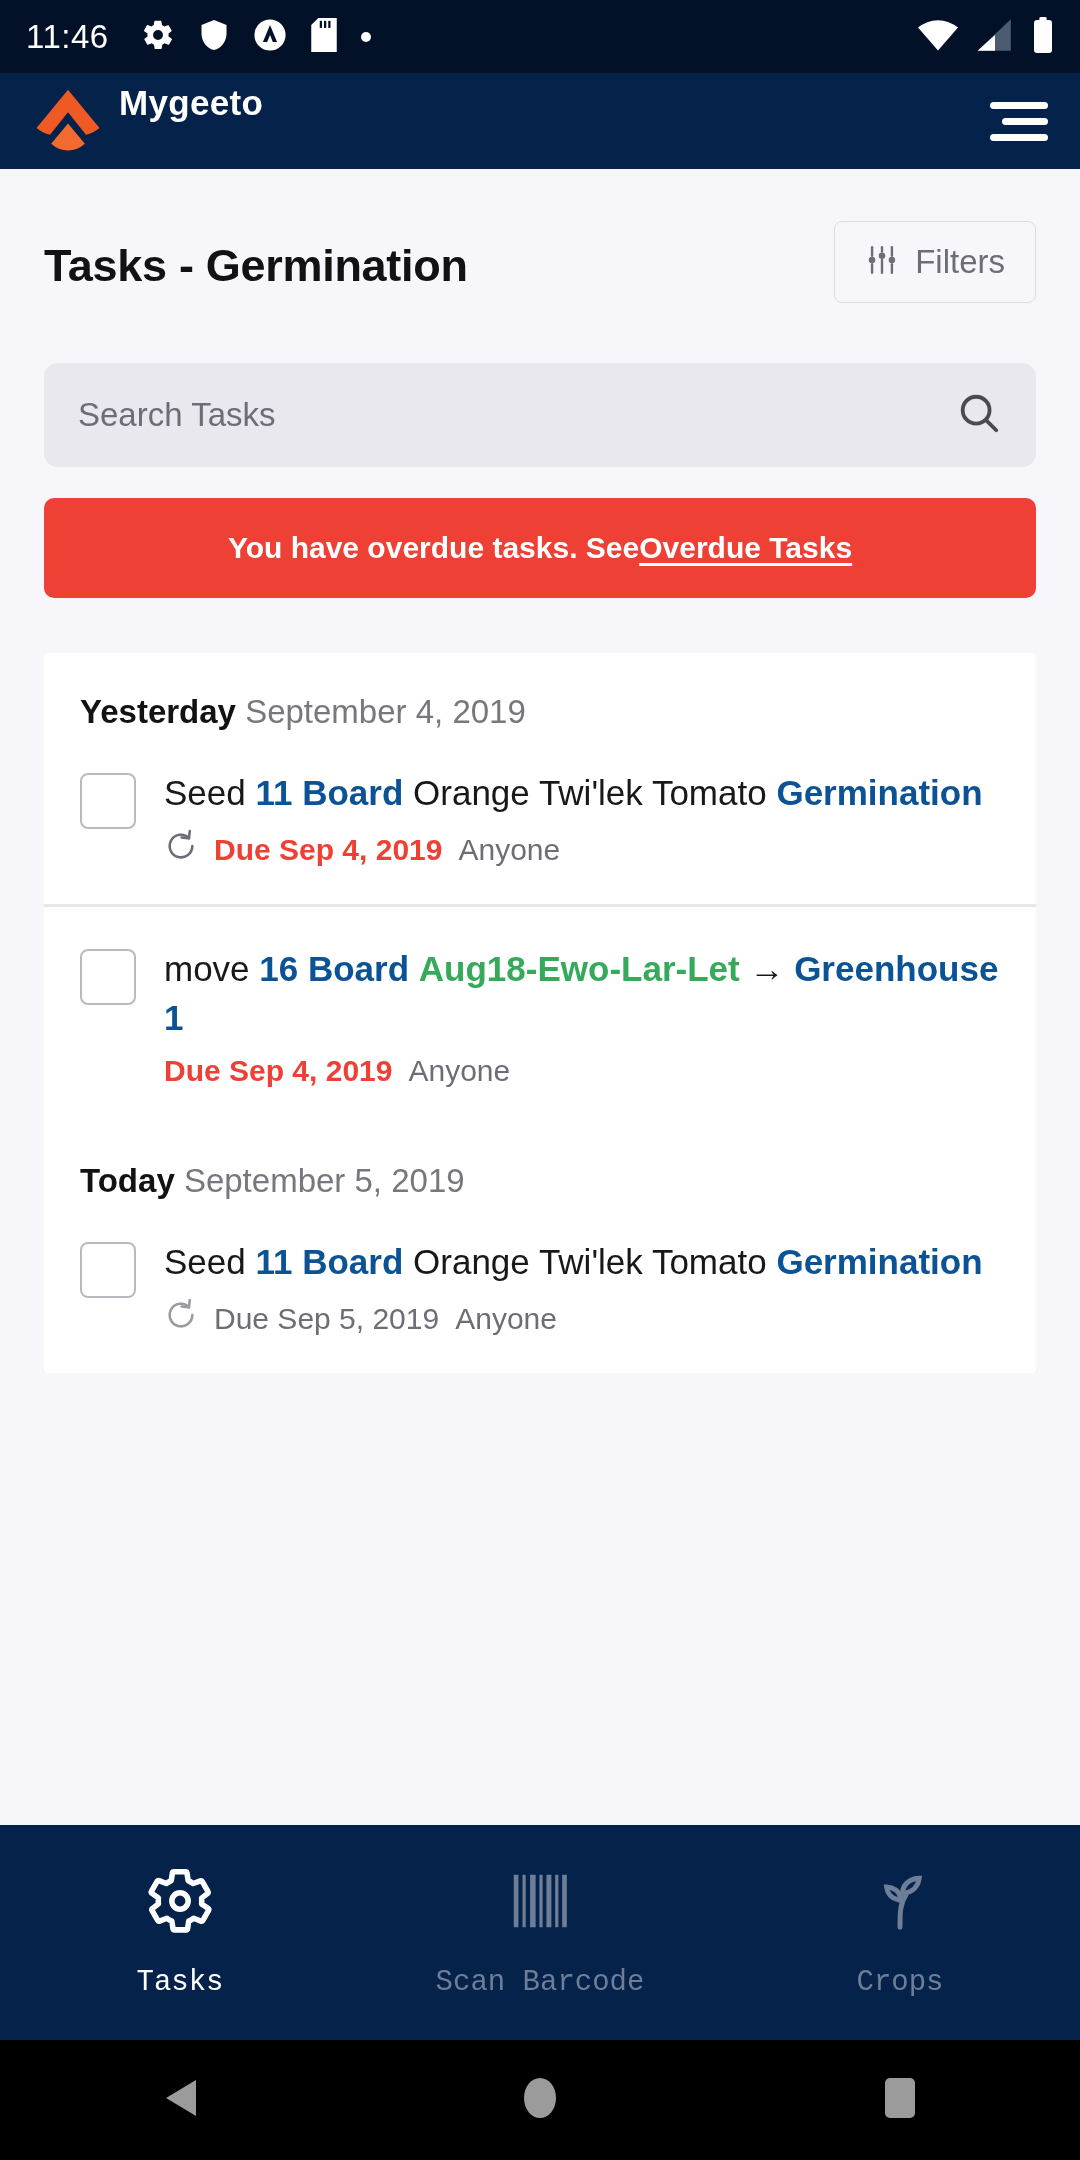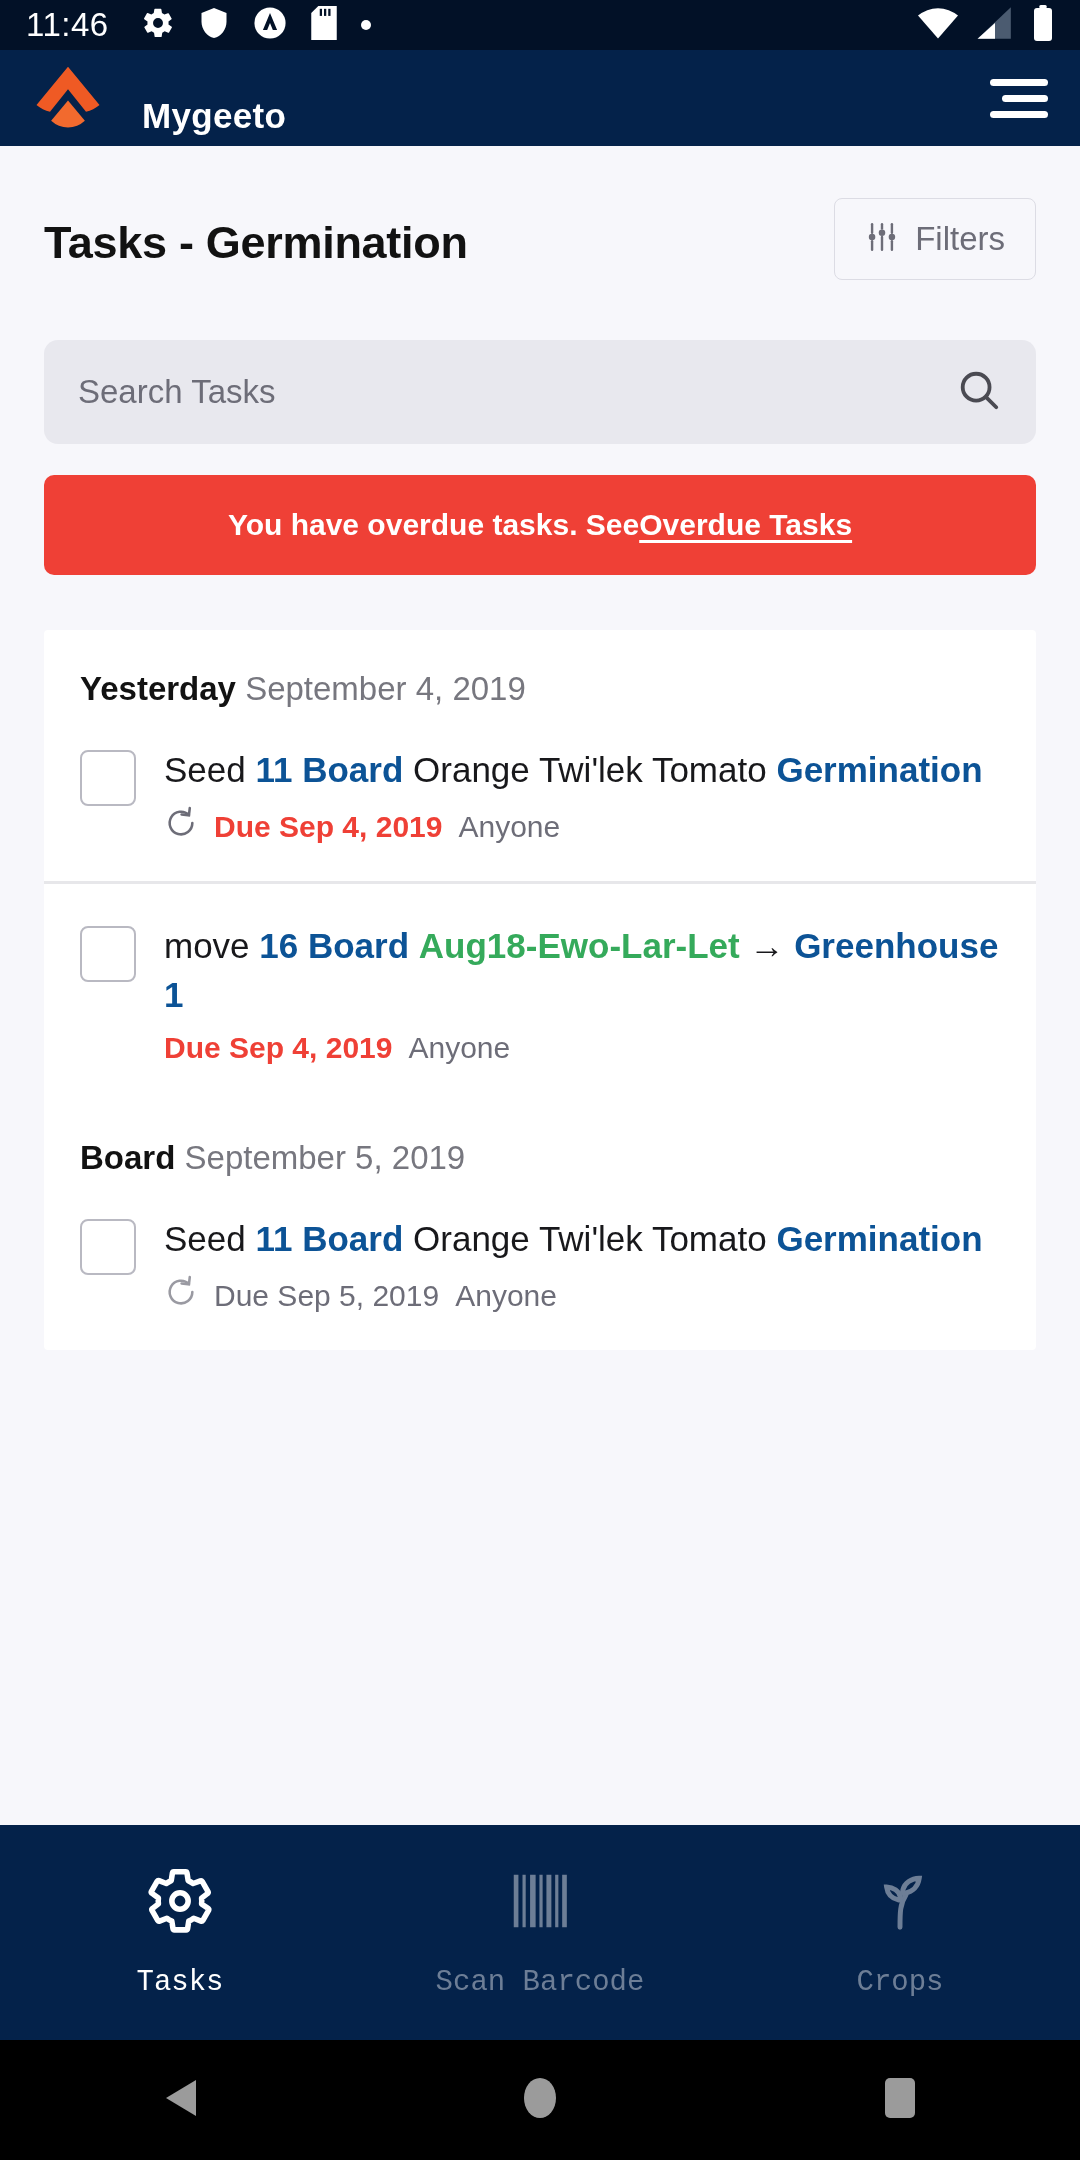--- a/index.html
+++ b/index.html
@@ -6,35 +6,35 @@
   html, body {
     width:1080px; height:2160px;
     background:#000;
     font-family:"Liberation Sans", sans-serif;
     -webkit-font-smoothing:antialiased;
   }
   .phone { width:1080px; height:2160px; position:relative; overflow:hidden; background:#f7f7fb; }
 
   
   .statusbar {
-    height:50px; background:#021127; display:flex; align-items:center;
+    height:73px; background:#021127; display:flex; align-items:center;
     padding:0 26px; color:#fff;
   }
   .sb-time { font-size:33px; font-weight:400; letter-spacing:.5px; }
   .sb-left-icons { display:flex; align-items:center; gap:24px; margin-left:32px; }
   .sb-spacer { flex:1; }
   .sb-right-icons { display:flex; align-items:center; gap:18px; }
   .sb-dot { width:10px; height:10px; border-radius:50%; background:#fff; }
 
   
   .appbar {
     height:96px; background:#04224a; display:flex; align-items:center;
     padding:0 32px;
   }
-  .brand { display:flex; align-items:flex-end; gap:38px; }
+  .brand { display:flex; align-items:flex-start; gap:15px; }
   .brand-title { color:#fff; font-size:35px; font-weight:bold; letter-spacing:.3px; }
   .appbar-spacer { flex:1; }
   .hamburger { display:flex; flex-direction:column; gap:9px; align-items:flex-end; width:60px; cursor:pointer; }
   .hb-line { height:7px; background:#fff; border-radius:4px; width:58px; }
   .hb-line.mid { width:46px; }
 
   
   .content { background:#f7f7fb; height:calc(2160px - 62px - 96px - 215px - 120px); overflow:hidden; position:relative; }
 
   .page-head { display:flex; align-items:flex-start; padding:52px 44px 0 44px; }
@@ -258,21 +258,21 @@
               <span>move </span><span class="blue">16 Board</span><span> </span><span class="green">Aug18-Ewo-Lar-Let</span><span class="arrow"> → </span><span class="blue">Greenhouse 1</span>
             </div>
             <div class="task-meta">
               <span class="due overdue">Due Sep 4, 2019</span>
               <span class="assignee">Anyone</span>
             </div>
           </div>
         </div>
 
         <div class="daygroup-head">
-          <span class="rel">Board</span>
+          <span class="rel">Today</span>
           <span class="abs">September 5, 2019</span>
         </div>
 
         <div class="task-row">
           <div class="checkbox"></div>
           <div class="task-body">
             <div class="task-title">
               <span>Seed </span><span class="blue">11 Board</span><span> Orange Twi'lek Tomato </span><span class="blue">Germination</span>
             </div>
             <div class="task-meta">

